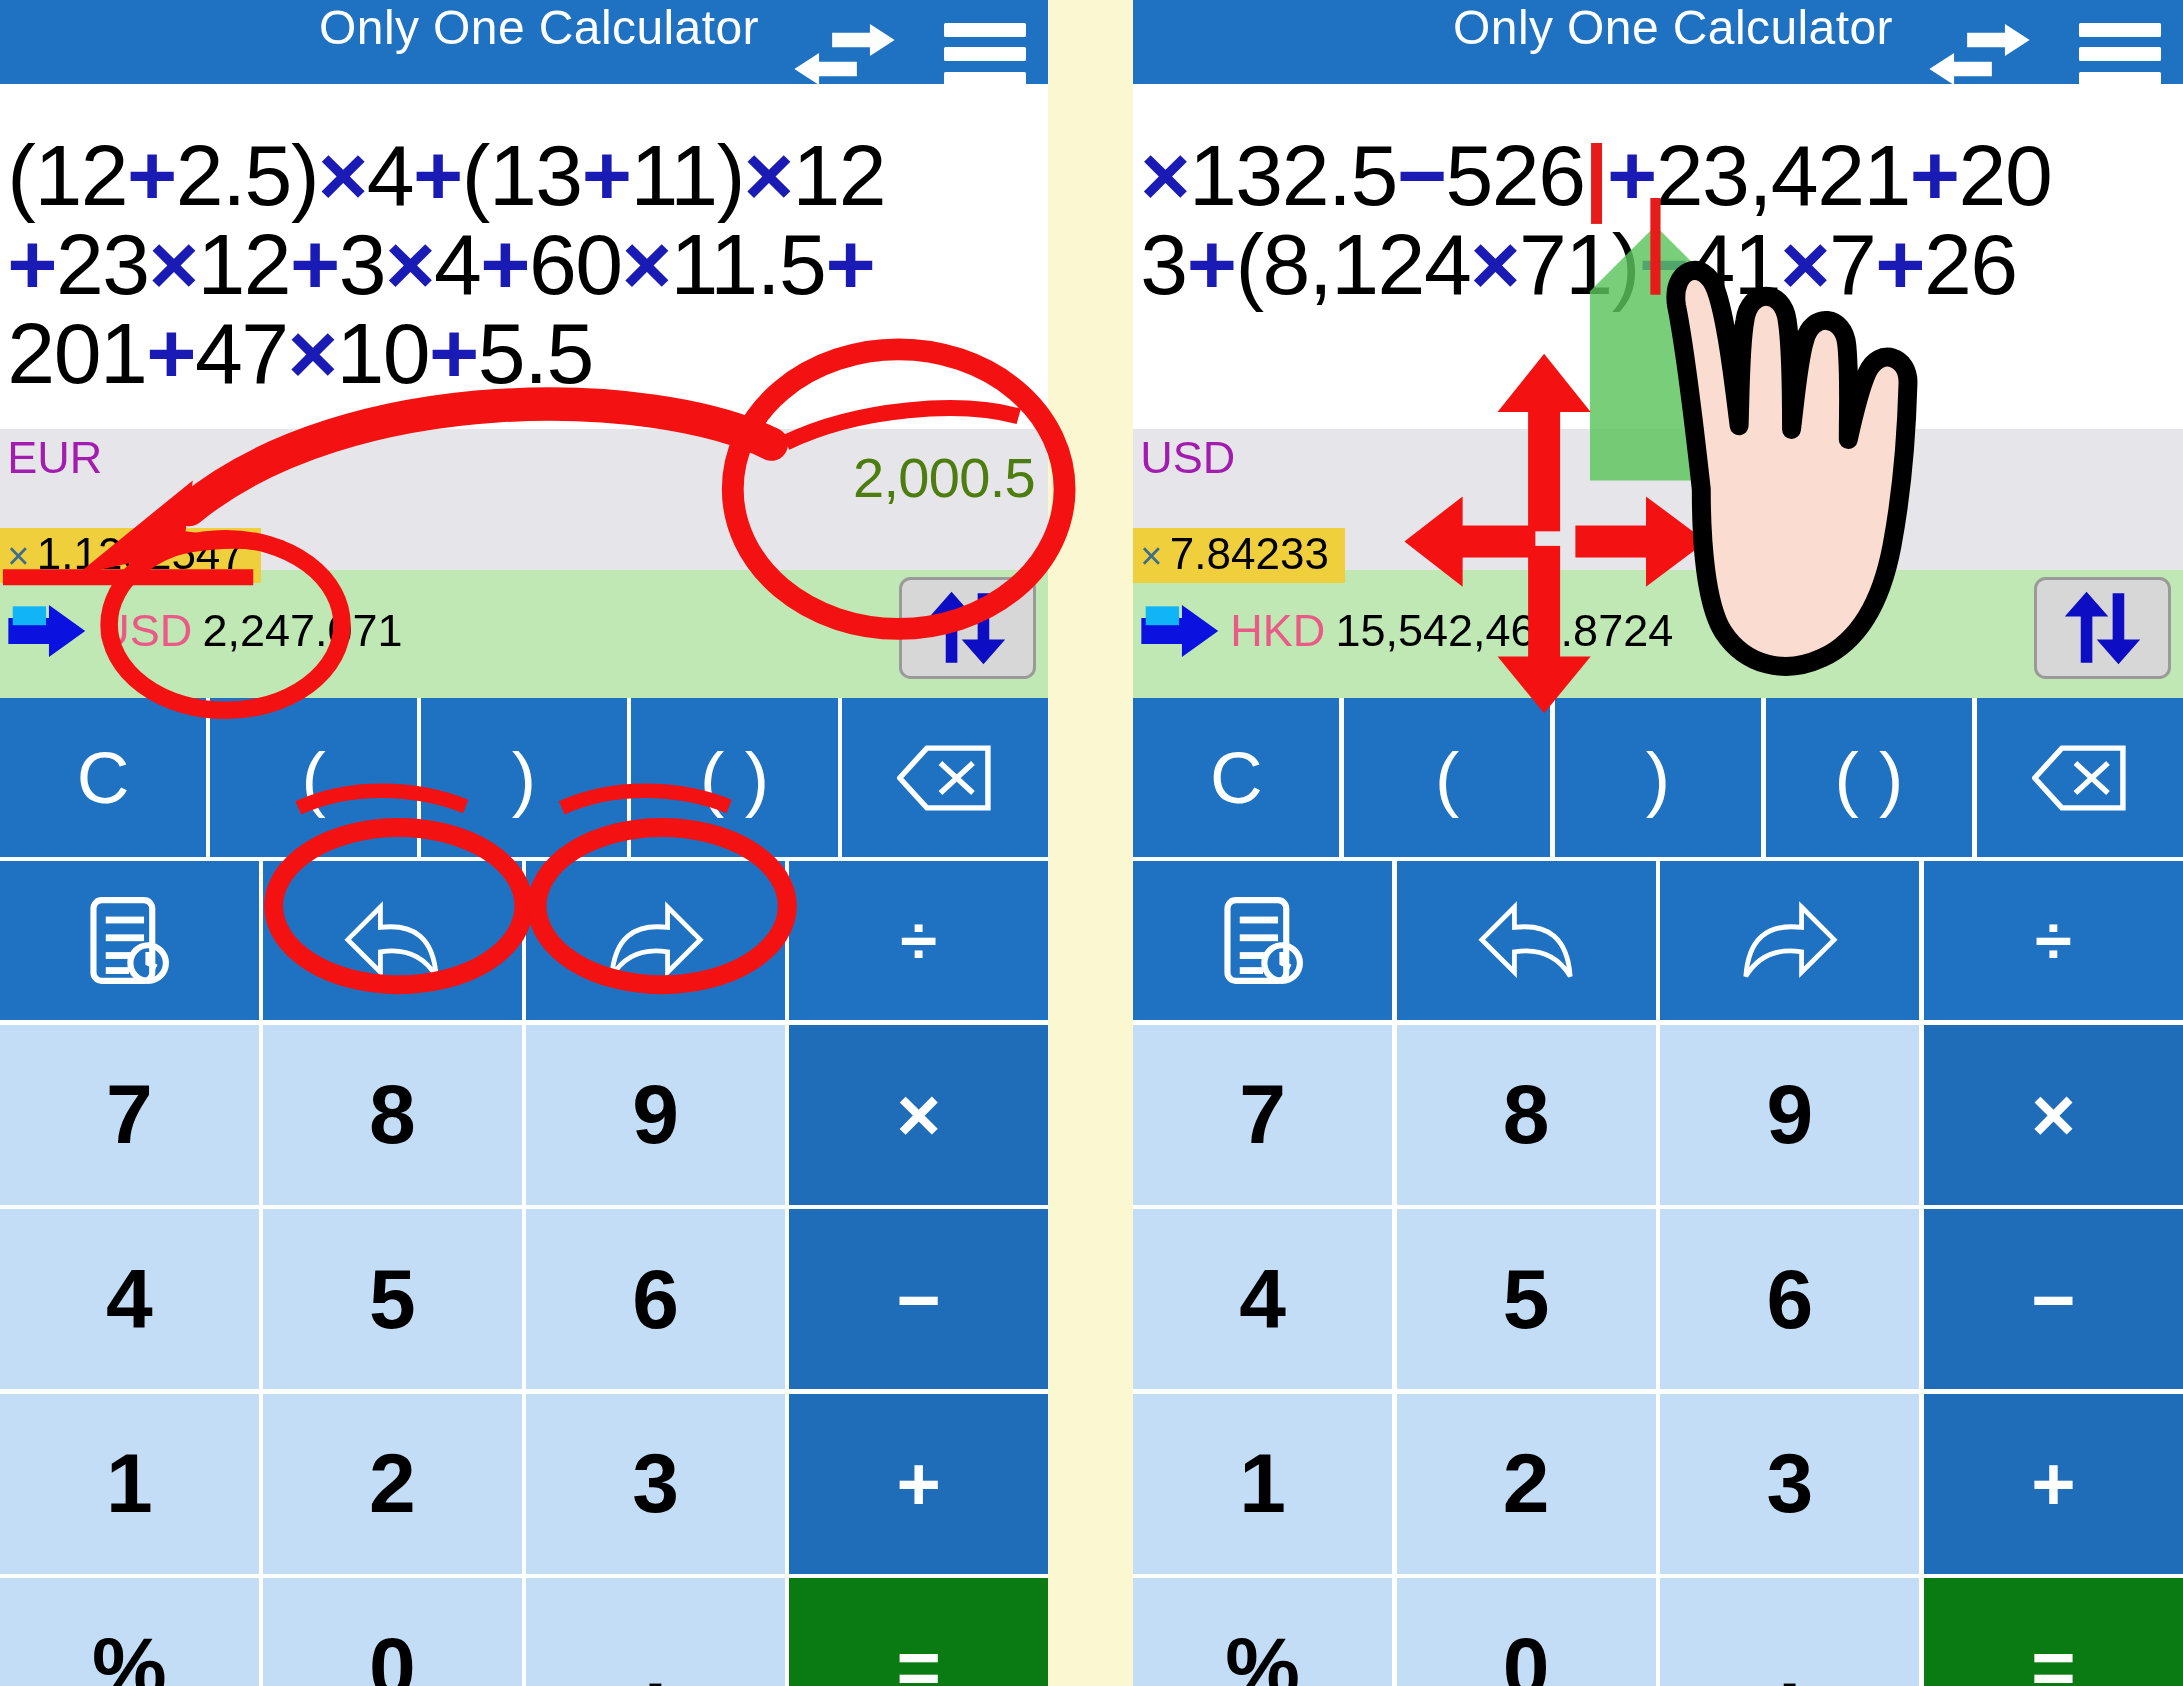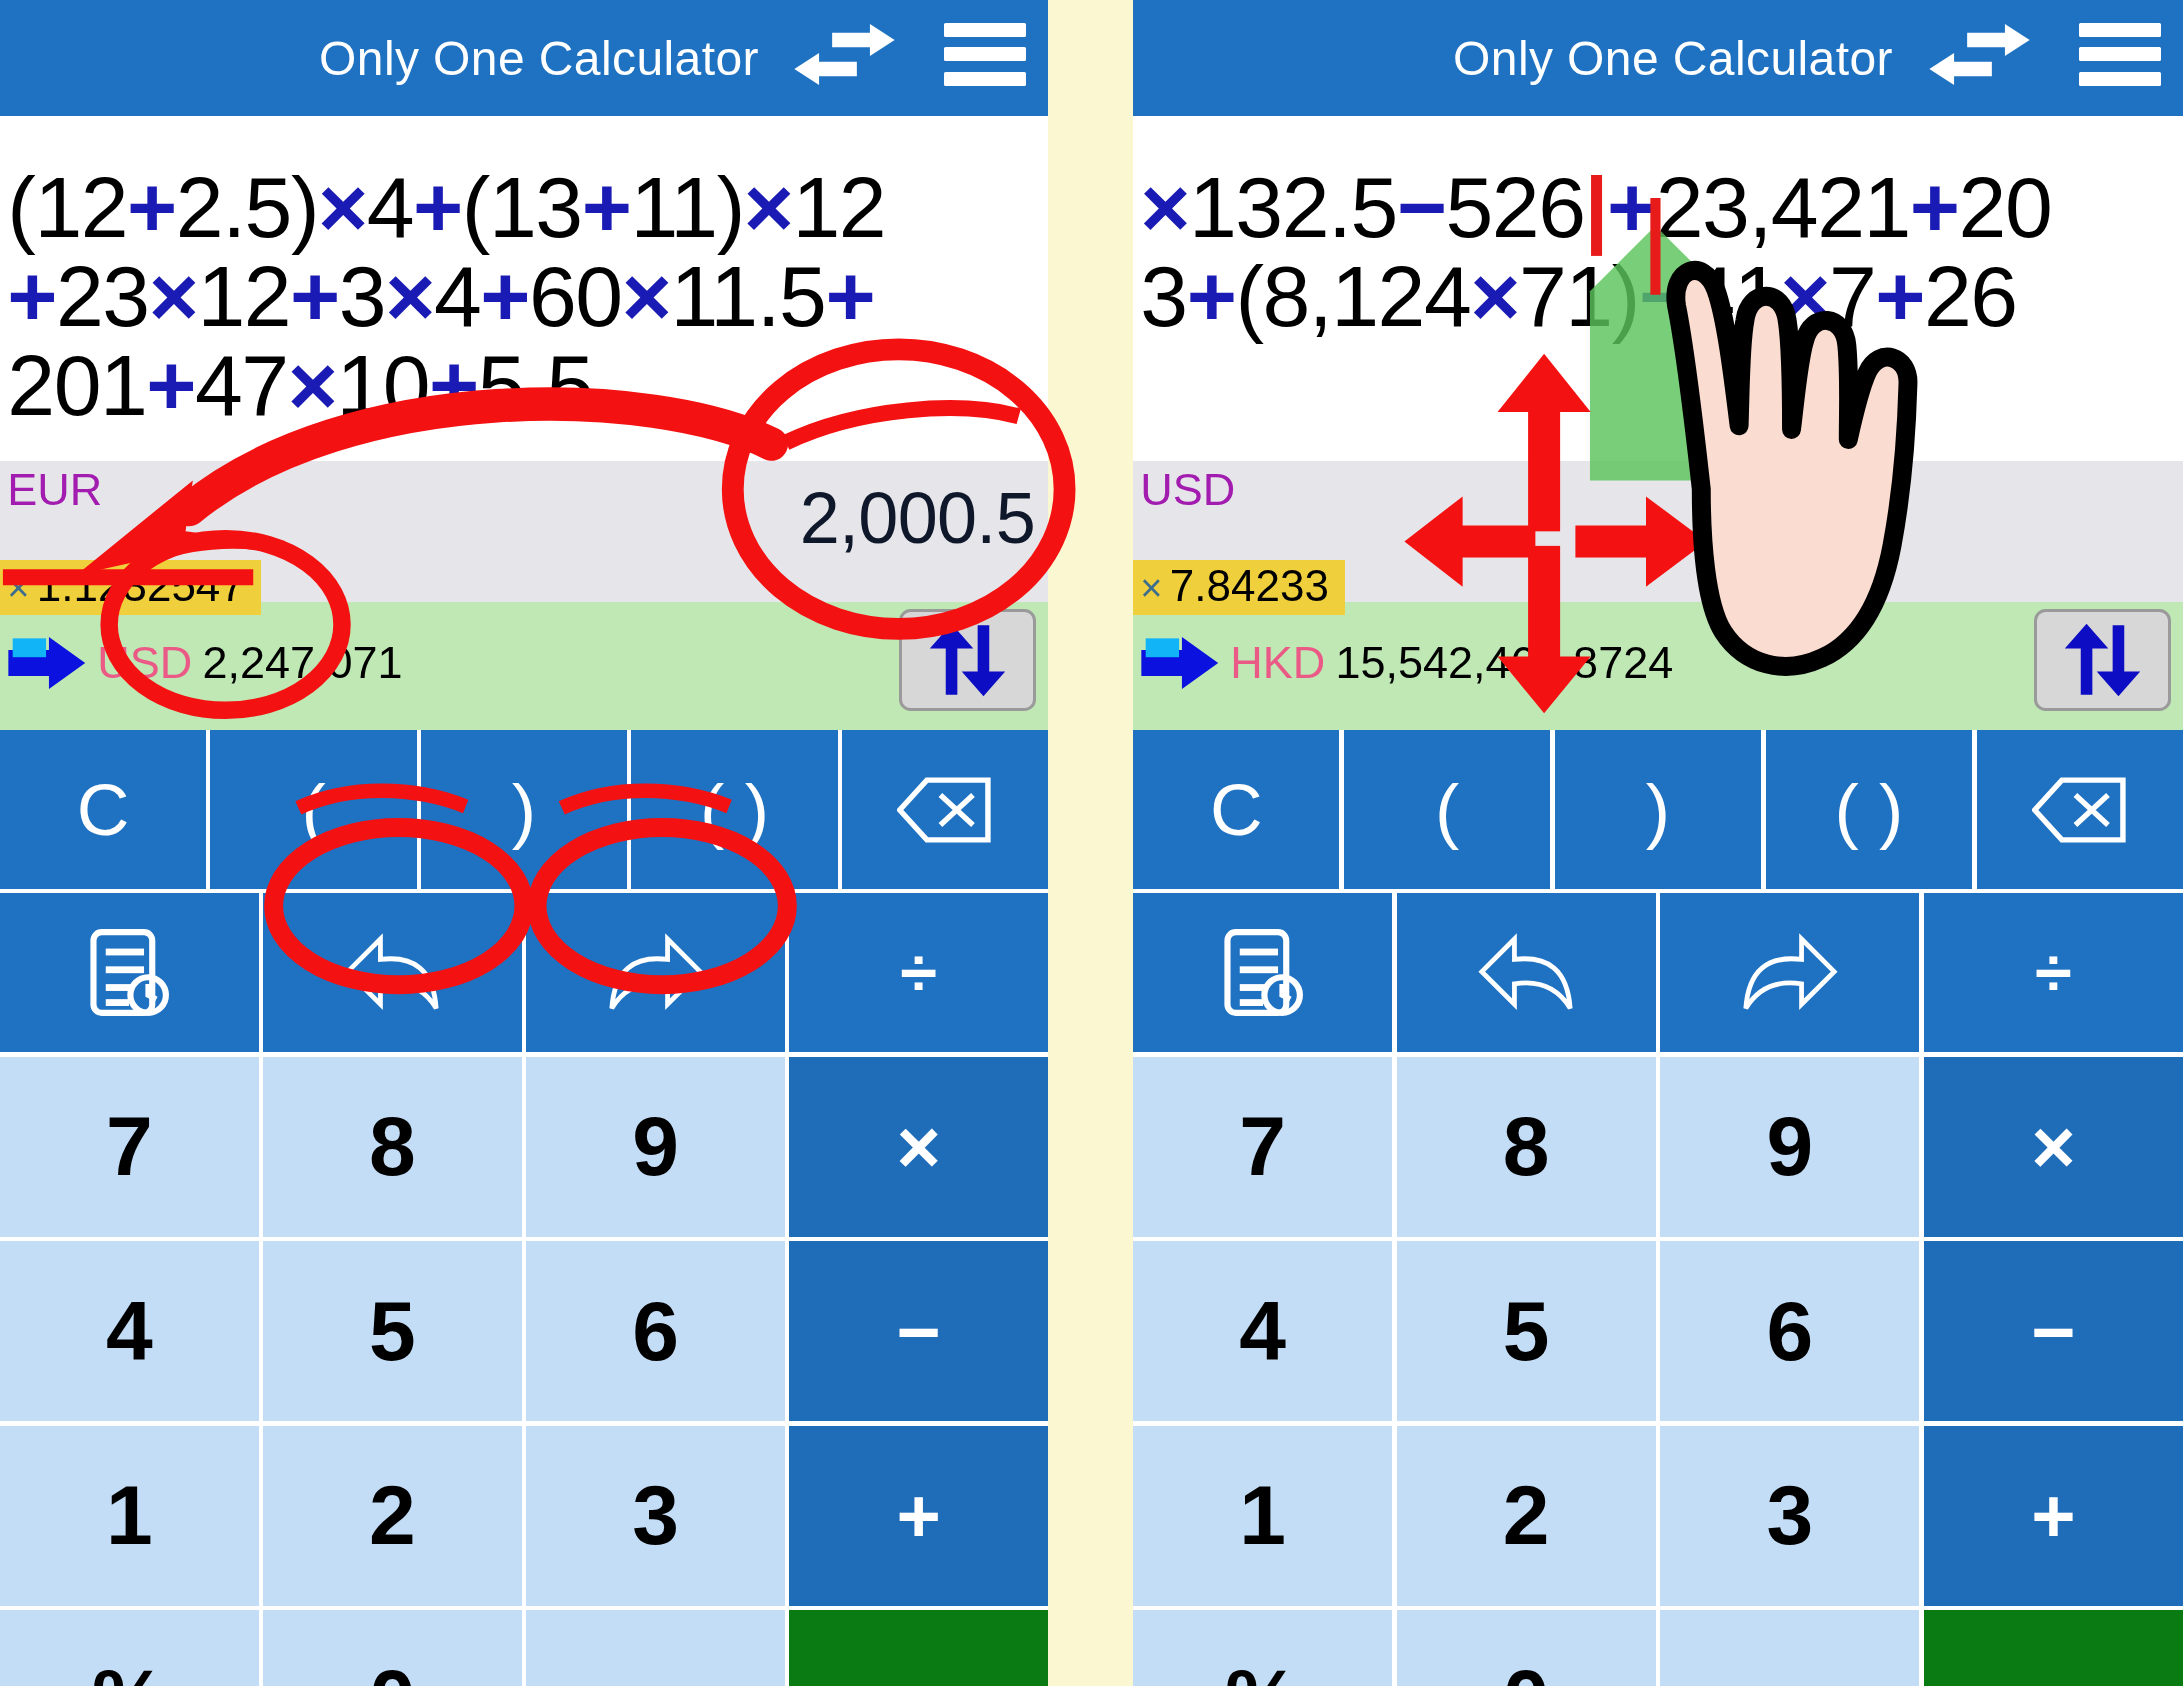--- a/index.html
+++ b/index.html
@@ -10,22 +10,22 @@
     overflow:hidden;
   }
   .stage{position:relative;width:2183px;height:1687px;background:#fbf8d2;}
 
   .panel{position:absolute;top:0;height:1687px;overflow:hidden;background:#ffffff;}
   .panel.left{left:0;width:1048px;}
   .panel.right{left:1133px;width:1050px;}
 
   
   .titlebar{
-    position:relative;height:116px;background:#1f72c2;
-    display:flex;align-items:center;justify-content:center;padding-left:30px;
+    position:relative;height:84px;background:#1f72c2;
+    display:flex;justify-content:center;padding-left:30px;
   }
   .title-text{
     color:#ffffff;font-size:48px;letter-spacing:0.4px;white-space:nowrap;
   }
   .tb-icons{position:absolute;right:22px;top:0;height:108px;display:flex;align-items:center;gap:45px;}
   .icon-swaparrows{width:109px;height:67px;position:relative;}
   .icon-hamburger{width:82px;height:63px;display:flex;flex-direction:column;justify-content:space-between;}
   .icon-hamburger i{display:block;height:14px;background:#fff;border-radius:1.5px;}
 
   
@@ -49,21 +49,21 @@
 
   
   .curr{position:relative;height:269px;}
   .curr-top{
     position:relative;background:#e6e6ea;height:141px;
   }
   .curr-code-top{
     position:absolute;left:7.3px;top:2.9px;color:#a21caf;font-size:45px;letter-spacing:0px;
   }
   .curr-value-top{
-    position:absolute;right:13px;top:16px;color:#0f172a;font-size:72px;letter-spacing:-0.7px;white-space:nowrap;
+    position:absolute;right:13px;top:16px;color:#4d7c0f;font-size:56px;letter-spacing:-0.7px;white-space:nowrap;
   }
   .curr-bottom{
     position:relative;background:#bfe8b4;height:128px;
   }
   .rate-badge{
     position:absolute;left:0;top:-42px;background:#f0cf3c;
     padding:2.9px 16px 4.4px 7.3px;font-size:44px;color:#000;white-space:nowrap;
     line-height:45px;
   }
   .rate-badge .x{color:#3d6e8e;font-size:38px;margin-right:7.3px;}

